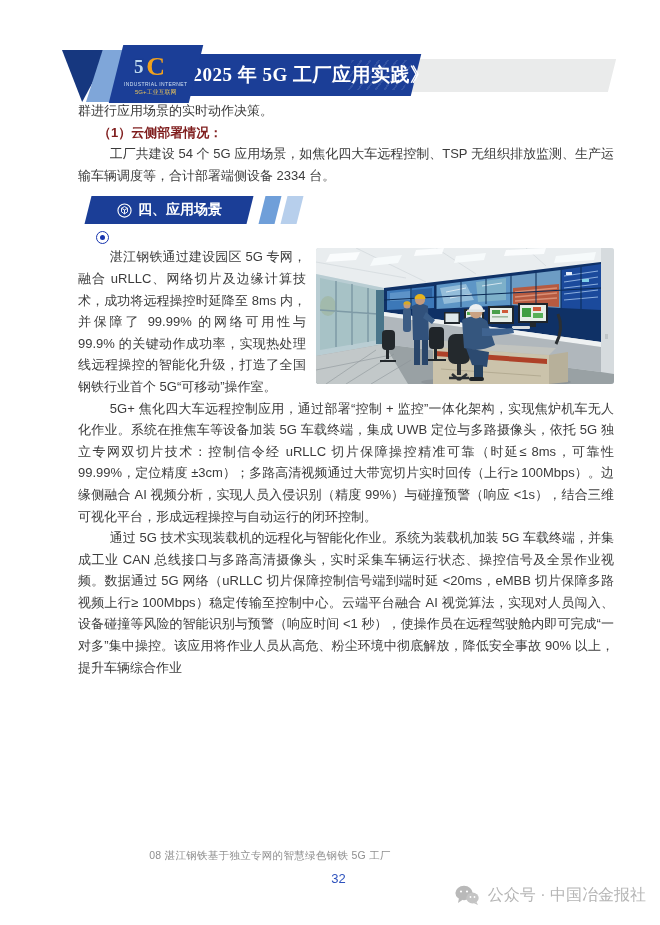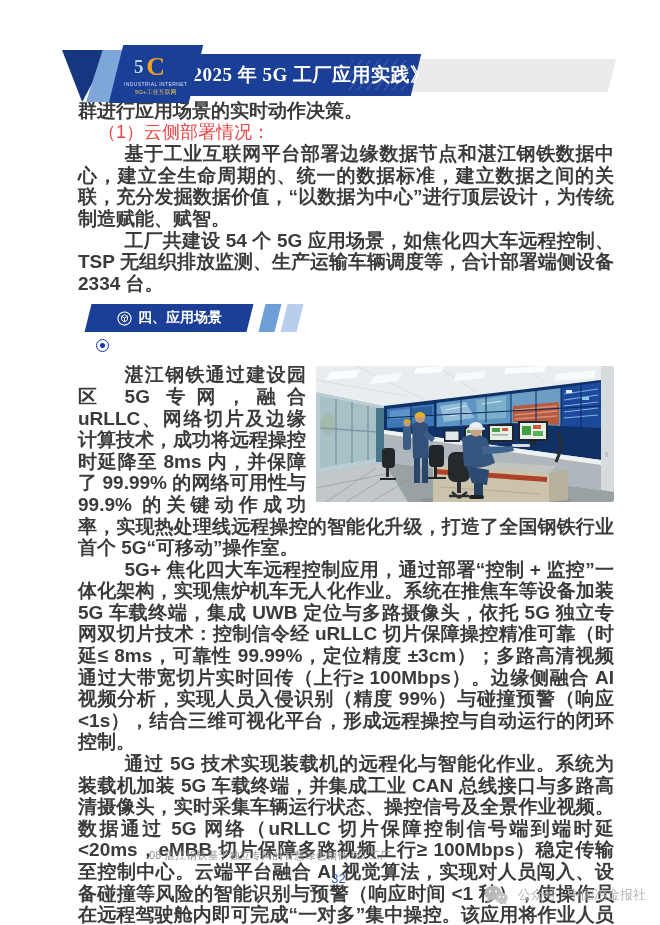--- a/index.html
+++ b/index.html
@@ -28,52 +28,52 @@
     display:flex; align-items:center; justify-content:center; }
   .badge-in { transform:skewX(14deg); text-align:center; line-height:1; }
   .logo-mark { position:relative; height:26px; margin-bottom:2px; }
   .logo-c { font-family:"Liberation Serif",serif; font-weight:bold; font-size:26px; color:#f0a11e; }
   .logo-5 { position:absolute; left:10px; top:3px; font-family:"Liberation Serif",serif;
     font-weight:bold; font-size:19px; color:#bcd7f0; text-shadow:0 0 2px #16377f; }
   .logo-sub1 { font-size:5px; color:#cfe0f2; letter-spacing:0.4px; white-space:nowrap; }
   .logo-sub2 { font-size:6px; color:#e8c35a; margin-top:1.5px; white-space:nowrap; }
   
   .content { position:absolute; left:78px; top:100px; width:536px; }
-  .body-p { font-size:19px; line-height:21.6px; text-align:justify; text-indent:2.45em; color:#3b3b3b;font-weight:bold; }
+  .body-p { font-size:13px; line-height:21.6px; text-align:justify; text-indent:2.45em; color:#3b3b3b; }
   .lead { text-indent:0; }
-  .num-head { font-weight:normal; font-size:18px; line-height:21.6px; color:#ef4444; text-indent:20px; }
+  .num-head { font-weight:bold; font-size:13px; line-height:21.6px; color:#7f1d1d; text-indent:20px; }
   
   .sec-row { position:relative; margin:10px 0 0 10px; height:28px; }
   .sec-banner { position:absolute; left:0; top:0; width:162px; height:28px; background:#1b3e97;
     transform:skewX(-14deg); display:flex; align-items:center; justify-content:center; }
   .sec-banner .unskew { transform:skewX(14deg); display:flex; align-items:center; gap:6px;
     color:#ffffff; font-weight:bold; font-size:14px; white-space:nowrap; }
   .sec-stripe1 { position:absolute; left:174px; top:0; width:16px; height:28px;
     background:#6f9fd9; transform:skewX(-14deg); }
   .sec-stripe2 { position:absolute; left:196px; top:0; width:16px; height:28px;
     background:#b7cfec; transform:skewX(-14deg); }
   
   .sub-head { margin:7px 0 0 18px; color:#1634ae; font-weight:bold; font-size:14.5px;
     display:flex; align-items:center; gap:7px; }
   .bullseye { width:13px; height:13px; border:1.6px solid #1634ae; border-radius:50%;
     display:inline-flex; align-items:center; justify-content:center; flex:0 0 auto; }
   .bullseye i { width:5px; height:5px; background:#1634ae; border-radius:50%; }
   
-  .para1-wrap { margin-top:12px; }
+  .para1-wrap { margin-top:2px; }
   .photo { float:right; width:298px; height:136px; margin:2px 0 6px 10px;
     border-radius:3px; overflow:hidden; background:#dde3e6; }
   .photo svg { display:block; }
   .clear { clear:both; }
   
   .foot-caption { position:absolute; top:849px; left:0; width:540px; text-align:center;
     font-size:10.5px; color:#8f8f8f; letter-spacing:0.3px; }
   .foot-page { position:absolute; top:871px; left:0; width:660px; text-align:center;
     font-size:13px; color:#2e52bd;padding-left:17px; }
-  .watermark { position:absolute; top:885px; right:14px; display:flex; align-items:center;
-    gap:9px; color:#b5b5b5; font-size:13px; }
+  .watermark { position:absolute; top:885px; right:14px; display:flex; 
+    gap:9px; color:#b5b5b5; font-size:16px; }
 </style>
 </head>
 <body>
 
 <div class="page">
 
   <div>
     <div class="hdr-gray"></div>
     <div class="hdr-tri-dark"></div>
     <div class="hdr-tri-light"></div>
@@ -89,21 +89,20 @@
         <div class="logo-sub1">INDUSTRIAL INTERNET</div>
         <div class="logo-sub2">5G+工业互联网</div>
       </div>
     </div>
   </div>
 
   <div class="content">
     <p class="body-p lead">群进行应用场景的实时动作决策。</p>
 
     <p class="num-head">（1）云侧部署情况：</p>
-    <p class="body-p">基于工业互联网平台部署边缘数据节点和湛江钢铁数据中心，建立全生命周期的、统一的数据标准，建立数据之间的关联，充分发掘数据价值，“以数据为中心”进行顶层设计，为传统制造赋能、赋智。</p>
 
 
     <p class="body-p">工厂共建设 54 个 5G 应用场景，如焦化四大车远程控制、TSP 无组织排放监测、生产运输车辆调度等，合计部署端侧设备 2334 台。</p>
 
     <div class="sec-row">
       <div class="sec-banner">
         <span class="unskew">
           <svg width="15" height="15" viewBox="0 0 16 16">
             <circle cx="8" cy="8" r="7" fill="none" stroke="#ffffff" stroke-width="1.2"></circle>
             <path d="M8 3.8l3.2 1.8v3.8L8 11.6 4.8 9.4V5.6z" fill="none" stroke="#ffffff" stroke-width="1"></path>

